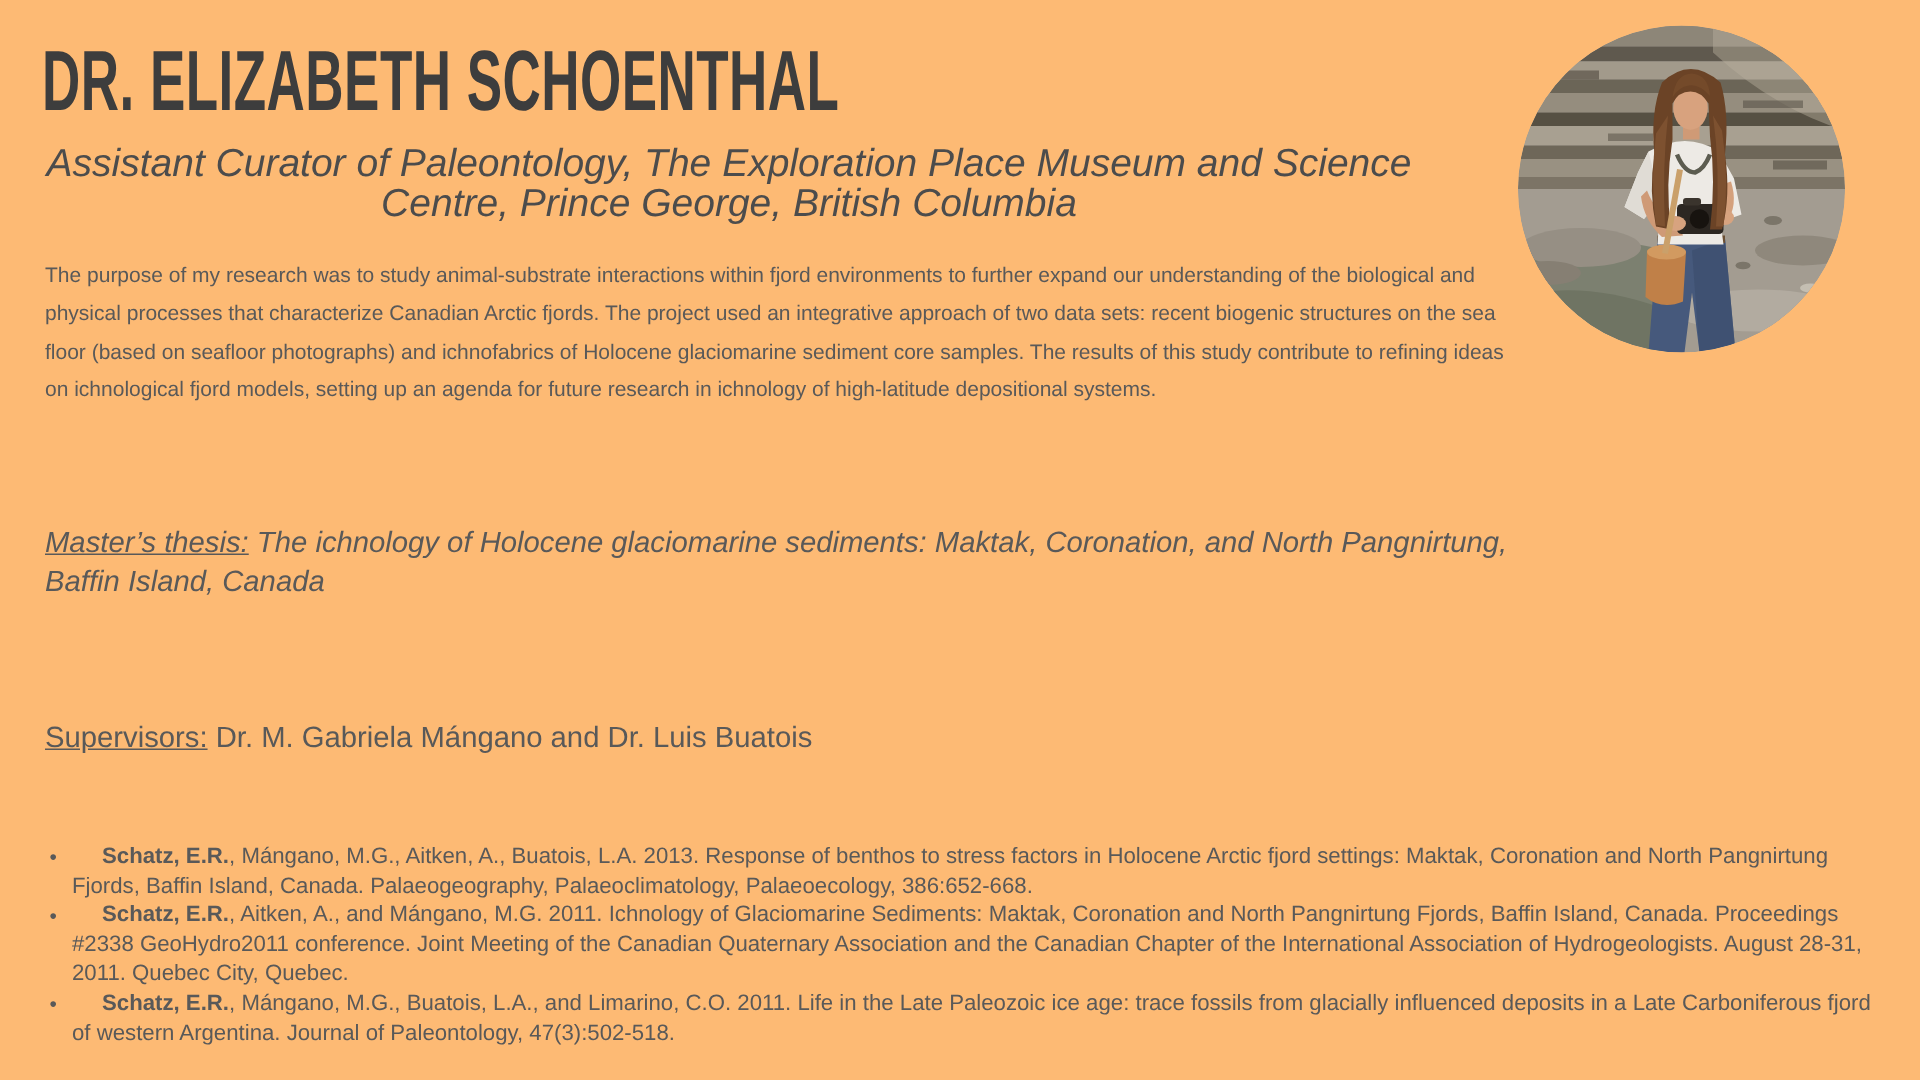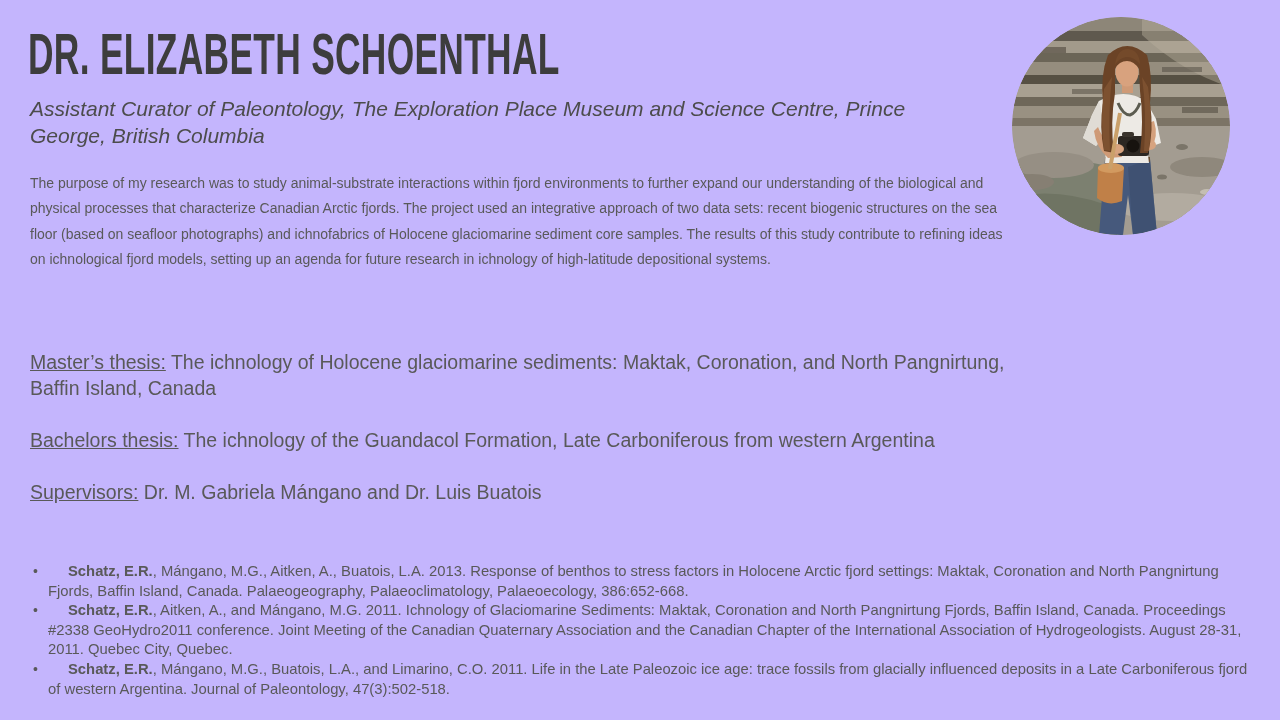--- a/index.html
+++ b/index.html
@@ -5,53 +5,54 @@
   html, body { margin: 0; padding: 0; }
   body {
     width: 1280px; height: 720px;
     background: #ffffff;
     font-family: "Liberation Sans", sans-serif;
     -webkit-font-smoothing: antialiased;
   }
   .slide {
     position: relative;
     width: 1280px; height: 720px;
-    background: #c4b5fd;
+    background: #fdba74;
     overflow: hidden;
   }
   .page-title {
     position: absolute; left: 28px; top: 21px;
     font-size: 57px; font-weight: 700;
     color: #3d3d3d;
     letter-spacing: 0.5px;
     transform: scaleX(0.62);
     transform-origin: 0 0;
     white-space: nowrap;
     margin: 0;
   }
   .role {
     position: absolute; left: 30px; top: 95px;
     width: 912px;
-    font-size: 21px; line-height: 27px;
+    font-size: 26px; line-height: 27px;
     font-style: italic;
     color: #4c4c4c;
+    text-align: center;
   }
   .summary {
     position: absolute; left: 30px; top: 171px;
     width: 990px;
     font-size: 14px; line-height: 25.4px;
     color: #595959;
   }
   .section {
     position: absolute; left: 30px;
     width: 990px;
     font-size: 19.5px; line-height: 26px;
     color: #595959;
   }
-  .section-masters { top: 349px; }
+  .section-masters { top: 349px; font-style: italic; }
   .section-bachelors { top: 427px; }
   .section-supervisors { top: 479px; }
   .section-pub-heading { top: 529px; }
   .section-label { text-decoration: underline; }
   .pubs {
     position: absolute; left: 30px; top: 562px;
     width: 1228px;
     margin: 0; padding: 0;
     list-style: none;
     font-size: 14.8px; line-height: 19.6px;
@@ -84,23 +85,20 @@
   <h1 class="page-title">DR. ELIZABETH SCHOENTHAL</h1>
 
   <div class="role">Assistant Curator of Paleontology, The Exploration Place Museum and Science Centre, Prince George, British Columbia</div>
 
   <div class="summary">The purpose of my research was to study animal-substrate interactions within fjord environments to further expand our understanding of the biological and physical processes that characterize Canadian Arctic fjords. The project used an integrative approach of two data sets: recent biogenic structures on the sea floor (based on seafloor photographs) and ichnofabrics of Holocene glaciomarine sediment core samples. The results of this study contribute to refining ideas on ichnological fjord models, setting up an agenda for future research in ichnology of high-latitude depositional systems.</div>
 
   <div class="section section-masters">
     <span class="section-label">Master’s thesis:</span><span> The ichnology of Holocene glaciomarine sediments: Maktak, Coronation, and North Pangnirtung, Baffin Island, Canada</span>
   </div>
 
-  <div class="section section-bachelors">
-    <span class="section-label">Bachelors thesis:</span><span> The ichnology of the Guandacol Formation, Late Carboniferous from western Argentina</span>
-  </div>
 
   <div class="section section-supervisors">
     <span class="section-label">Supervisors:</span><span> Dr. M. Gabriela Mángano and Dr. Luis Buatois</span>
   </div>
 
 
   <ul class="pubs">
     <li>
       <span class="pub-author">Schatz, E.R.</span><span>, Mángano, M.G., Aitken, A., Buatois, L.A. 2013. Response of benthos to stress factors in Holocene Arctic fjord settings: Maktak, Coronation and North Pangnirtung Fjords, Baffin Island, Canada. Palaeogeography, Palaeoclimatology, Palaeoecology, 386:652-668.</span>
     </li>

